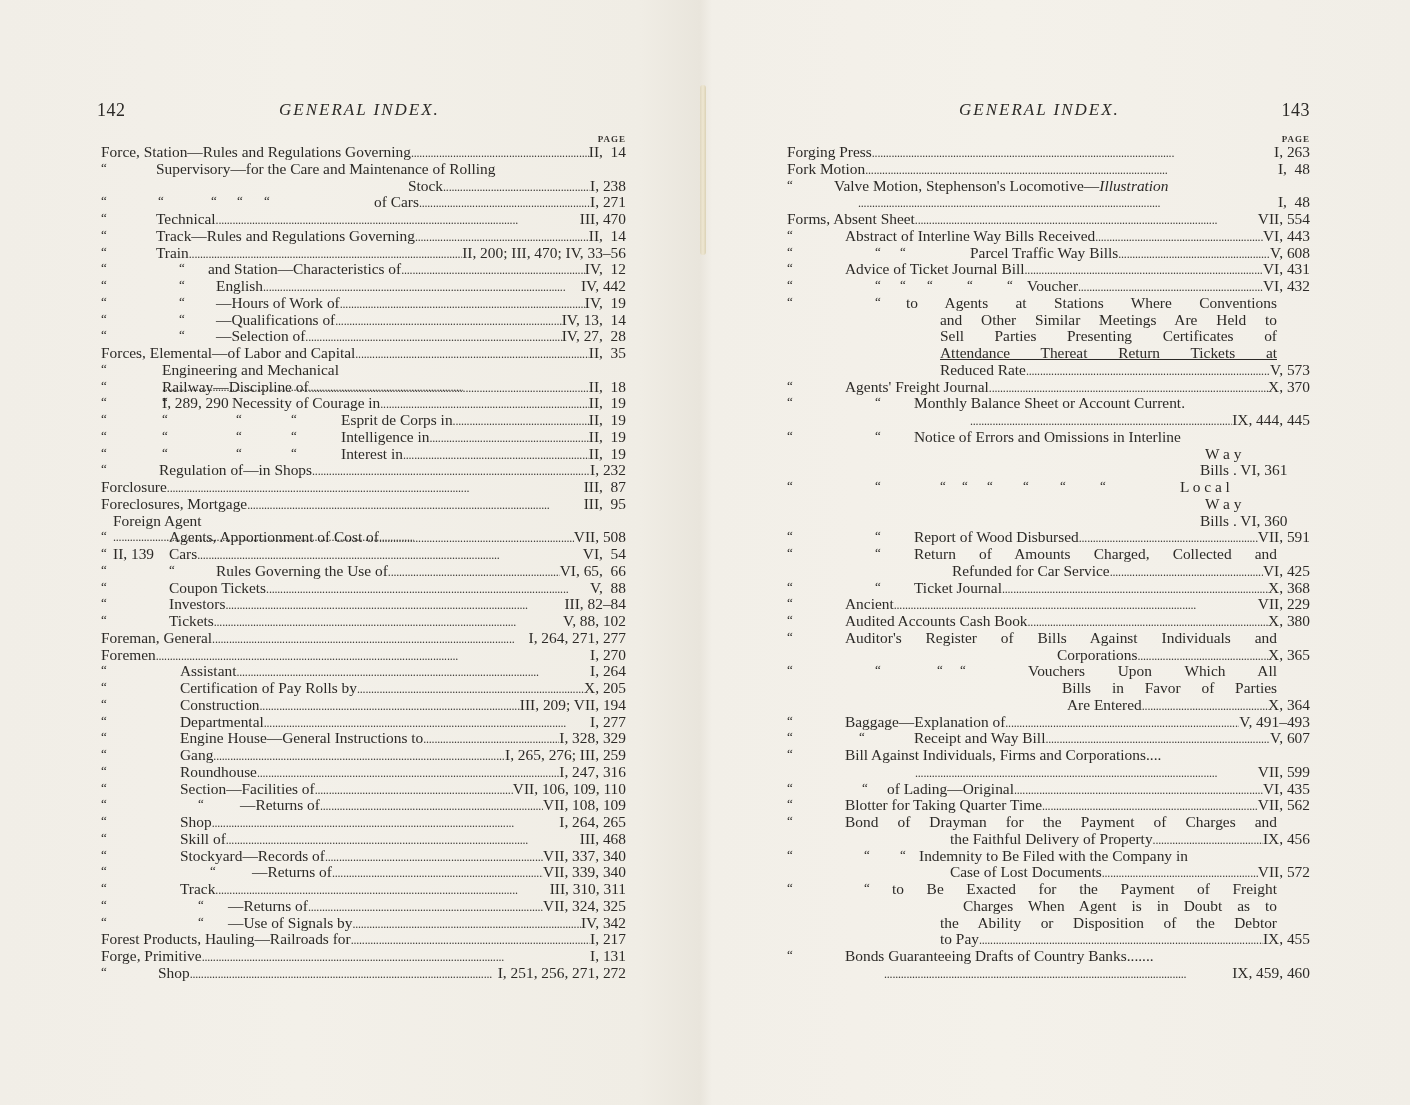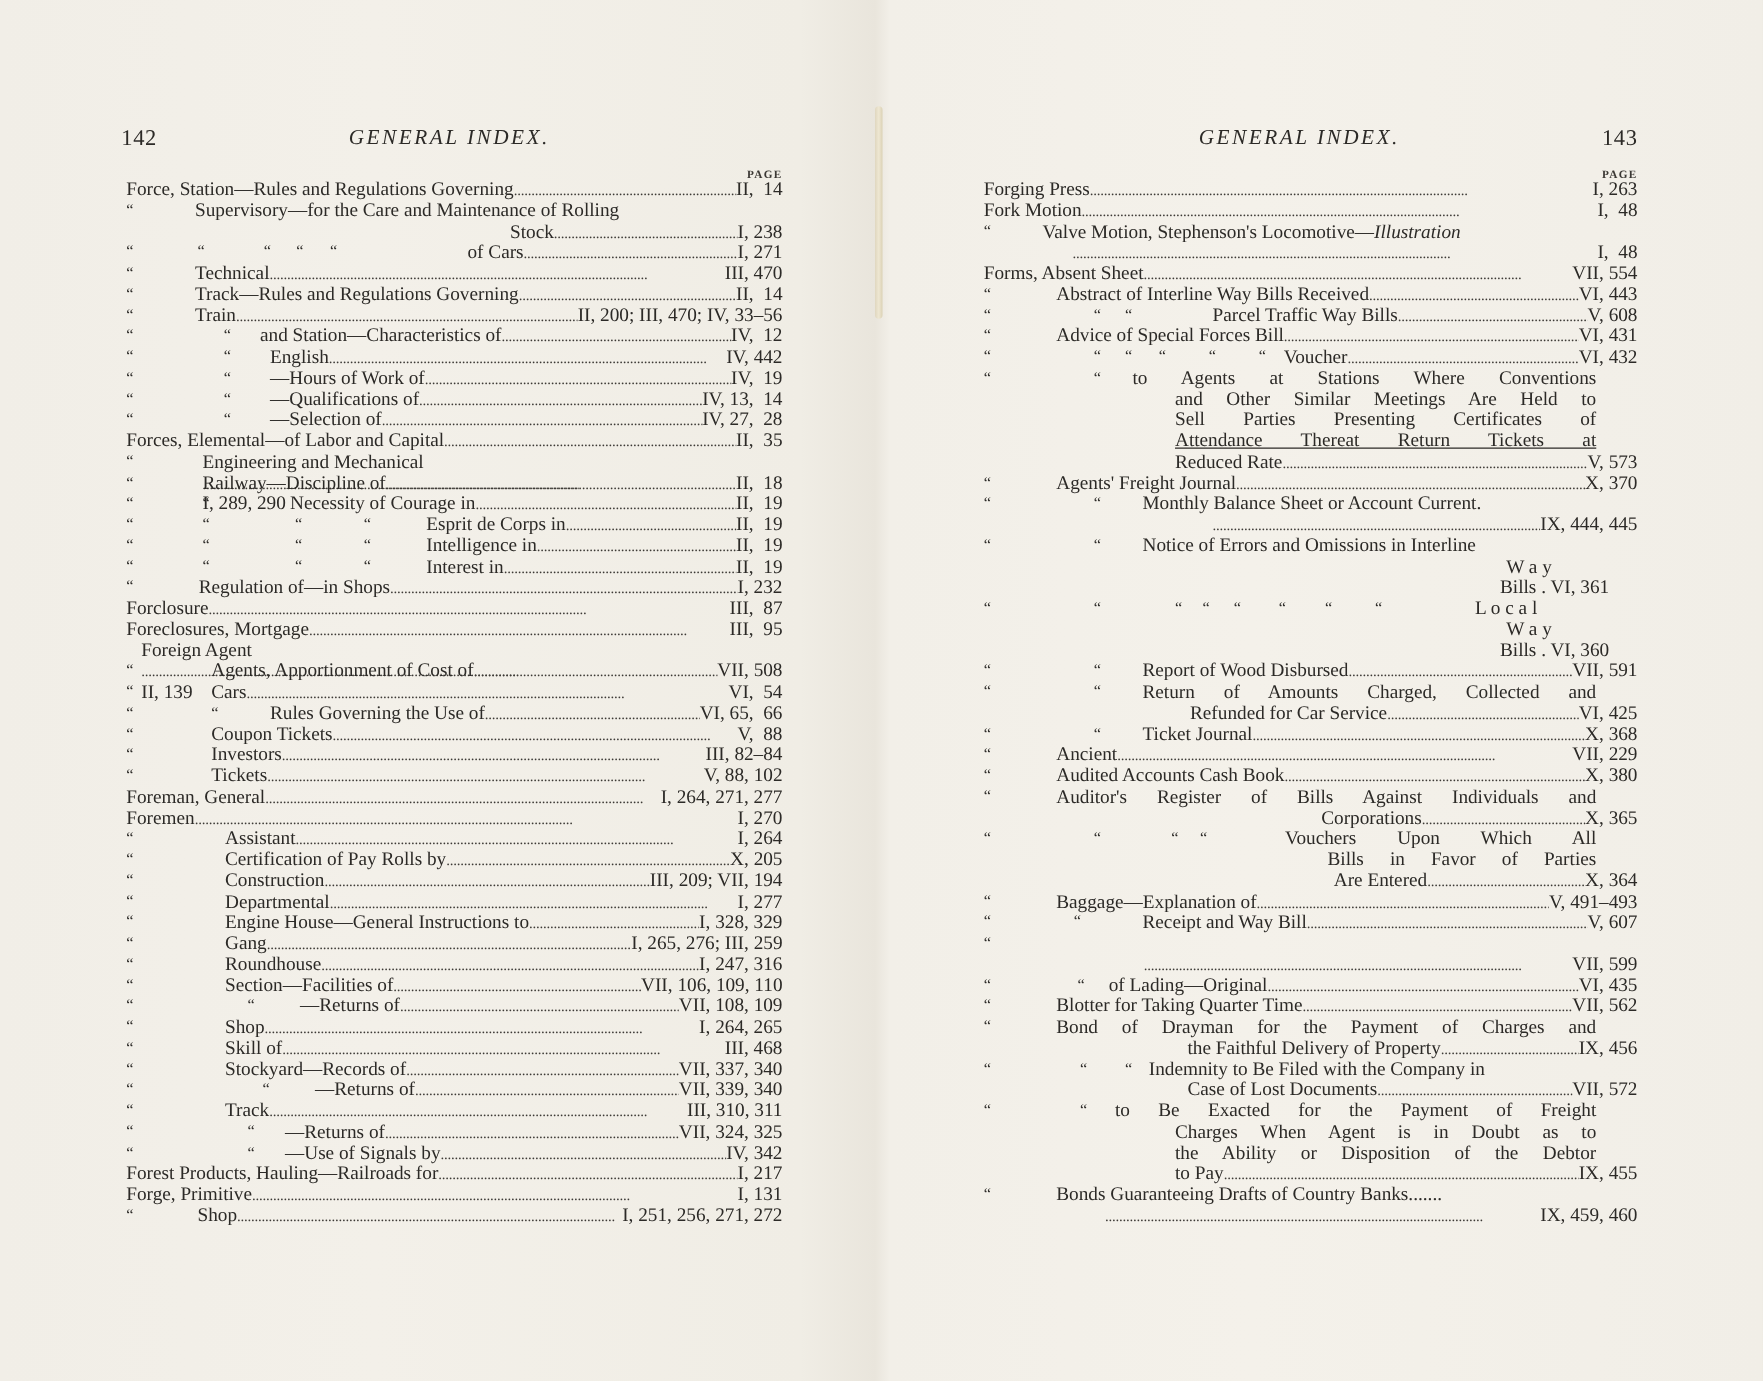--- a/index.html
+++ b/index.html
@@ -518,21 +518,21 @@
           <span class="ditto" style="left: 113px;">“</span>
           <div class="row" style="left: 183px;">
             <span class="txt">Parcel Traffic Way Bills</span>
             <span class="lead"></span>
             <span class="ref">V, 608</span>
           </div>
         </div>
         <div class="line">
           <span class="ditto" style="left: 0px;">“</span>
           <div class="row" style="left: 58px;">
-            <span class="txt">Advice of Special Forces Bill</span>
+            <span class="txt">Advice of Ticket Journal Bill</span>
             <span class="lead"></span>
             <span class="ref">VI, 431</span>
           </div>
         </div>
         <div class="line">
           <span class="ditto" style="left: 0px;">“</span>
           <span class="ditto" style="left: 88px;">“</span>
           <span class="ditto" style="left: 113px;">“</span>
           <span class="ditto" style="left: 140px;">“</span>
           <span class="ditto" style="left: 180px;">“</span>
@@ -728,20 +728,23 @@
           <span class="ditto" style="left: 0px;">“</span>
           <span class="ditto" style="left: 72px;">“</span>
           <div class="row" style="left: 127px;">
             <span class="txt">Receipt and Way Bill</span>
             <span class="lead"></span>
             <span class="ref">V, 607</span>
           </div>
         </div>
         <div class="line">
           <span class="ditto" style="left: 0px;">“</span>
+          <div class="row" style="left: 58px; right: 33px;">
+            <span class="txt">Bill Against Individuals, Firms and Corporations....</span>
+          </div>
         </div>
         <div class="line">
           <div class="row" style="left: 128px;">
             <span class="txt"></span>
             <span class="lead"></span>
             <span class="ref">VII, 599</span>
           </div>
         </div>
         <div class="line">
           <span class="ditto" style="left: 0px;">“</span>
@@ -790,21 +793,21 @@
         </div>
         <div class="line">
           <span class="ditto" style="left: 0px;">“</span>
           <span class="ditto" style="left: 77px;">“</span>
           <div class="row" style="left: 105px; right: 33px; justify-content: space-between;">
             <span class="txt" style="width: 100%; text-align: justify; text-align-last: justify; white-space: normal;">to Be Exacted for the Payment of Freight</span>
           </div>
         </div>
         <div class="line">
           <div class="row" style="left: 153px; right: 33px; justify-content: space-between;">
-            <span class="txt" style="width: 100%; text-align: justify; text-align-last: justify; white-space: normal;">Charges When Agent is in Doubt as to</span>
+            <span class="txt" style="width: 100%; text-align: justify; text-align-last: justify; white-space: normal; margin-left: 23px;">Charges When Agent is in Doubt as to</span>
           </div>
         </div>
         <div class="line">
           <div class="row" style="left: 153px; right: 33px; justify-content: space-between;">
             <span class="txt" style="width: 100%; text-align: justify; text-align-last: justify; white-space: normal;">the Ability or Disposition of the Debtor</span>
           </div>
         </div>
         <div class="line">
           <div class="row" style="left: 153px;">
             <span class="txt">to Pay</span>

